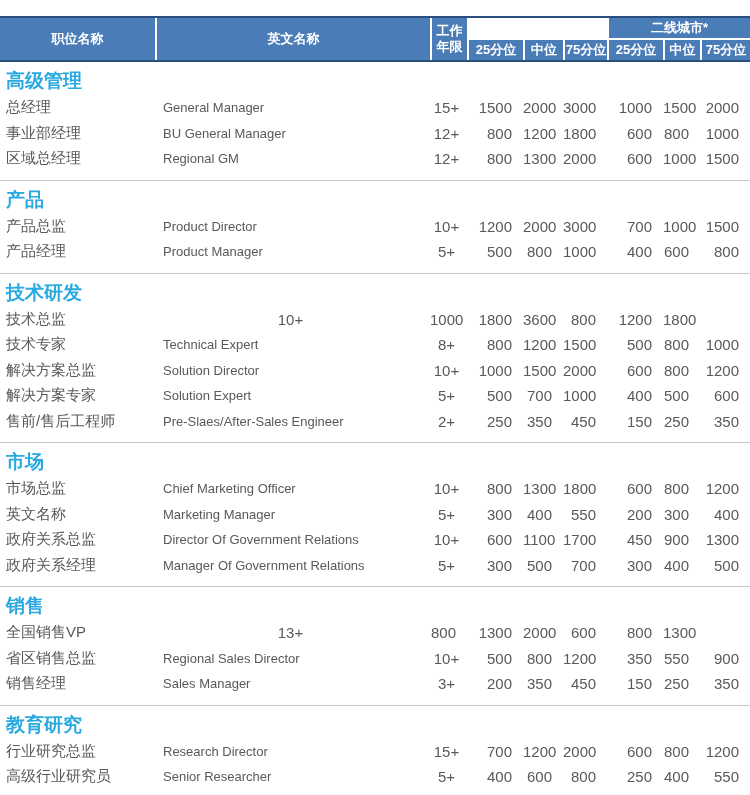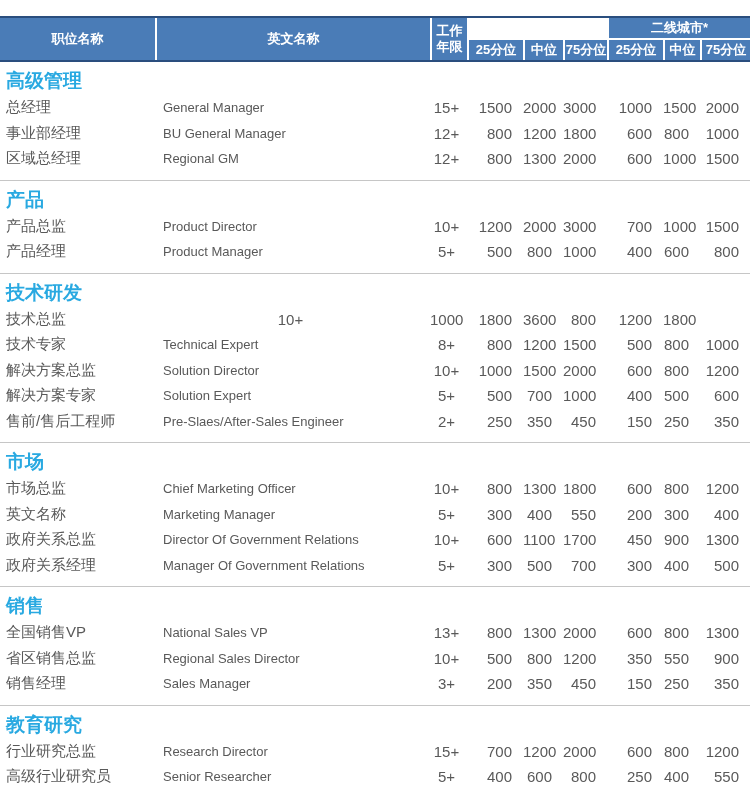--- a/index.html
+++ b/index.html
@@ -263,21 +263,20 @@
           <div class="cell num">700</div>
           <div class="cell num">300</div>
           <div class="cell num">400</div>
           <div class="cell num">500</div>
         </div>
       </div>
       <div class="section">
         <div class="section-title">销售</div>
         <div class="row">
           <div class="cell pos">全国销售VP</div>
-          <div class="cell eng">National Sales VP</div>
           <div class="cell yrs">13+</div>
           <div class="cell num">800</div>
           <div class="cell num">1300</div>
           <div class="cell num">2000</div>
           <div class="cell num">600</div>
           <div class="cell num">800</div>
           <div class="cell num">1300</div>
         </div>
         <div class="row">
           <div class="cell pos">省区销售总监</div>

